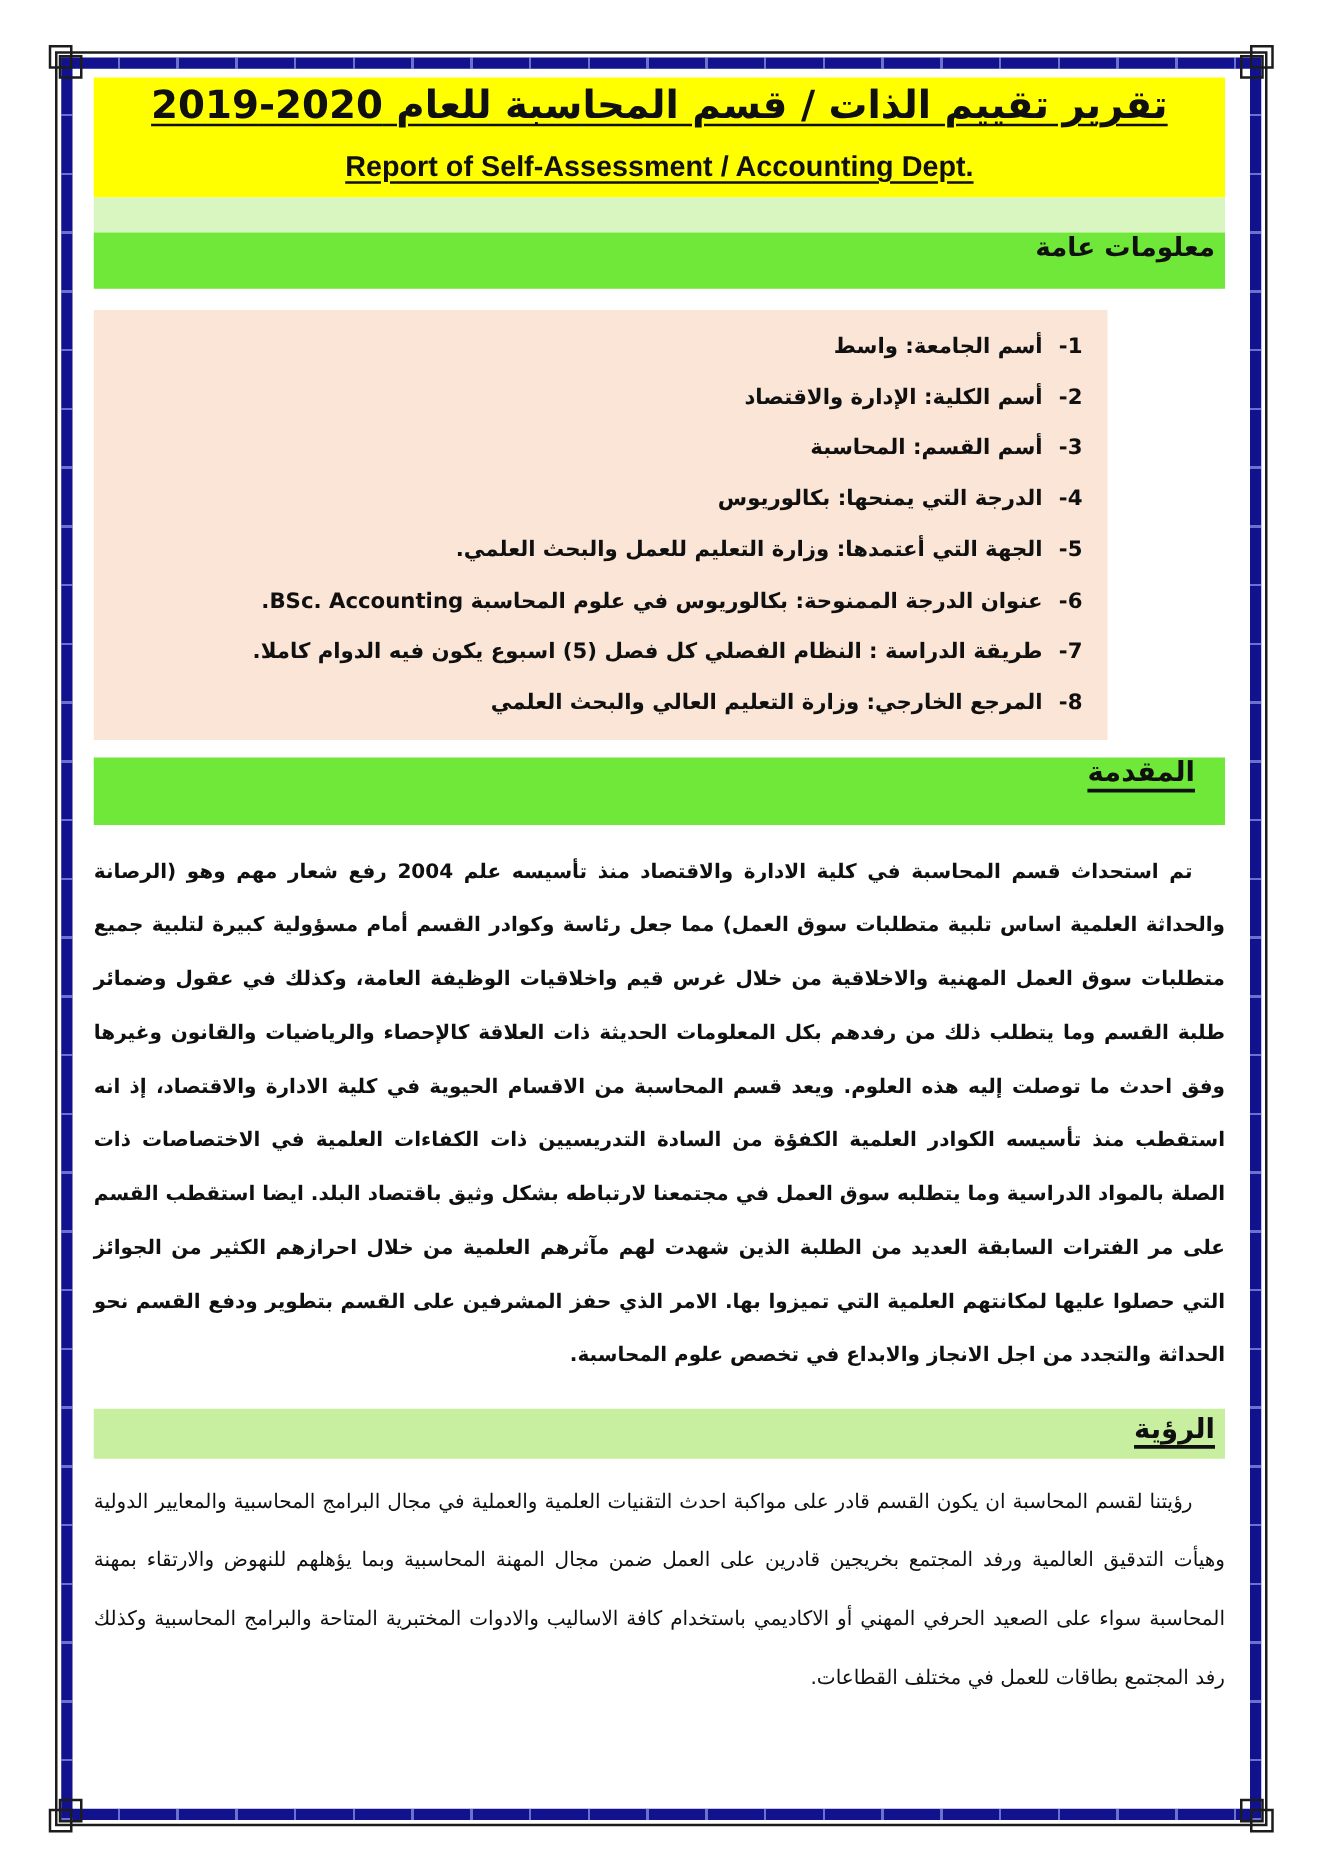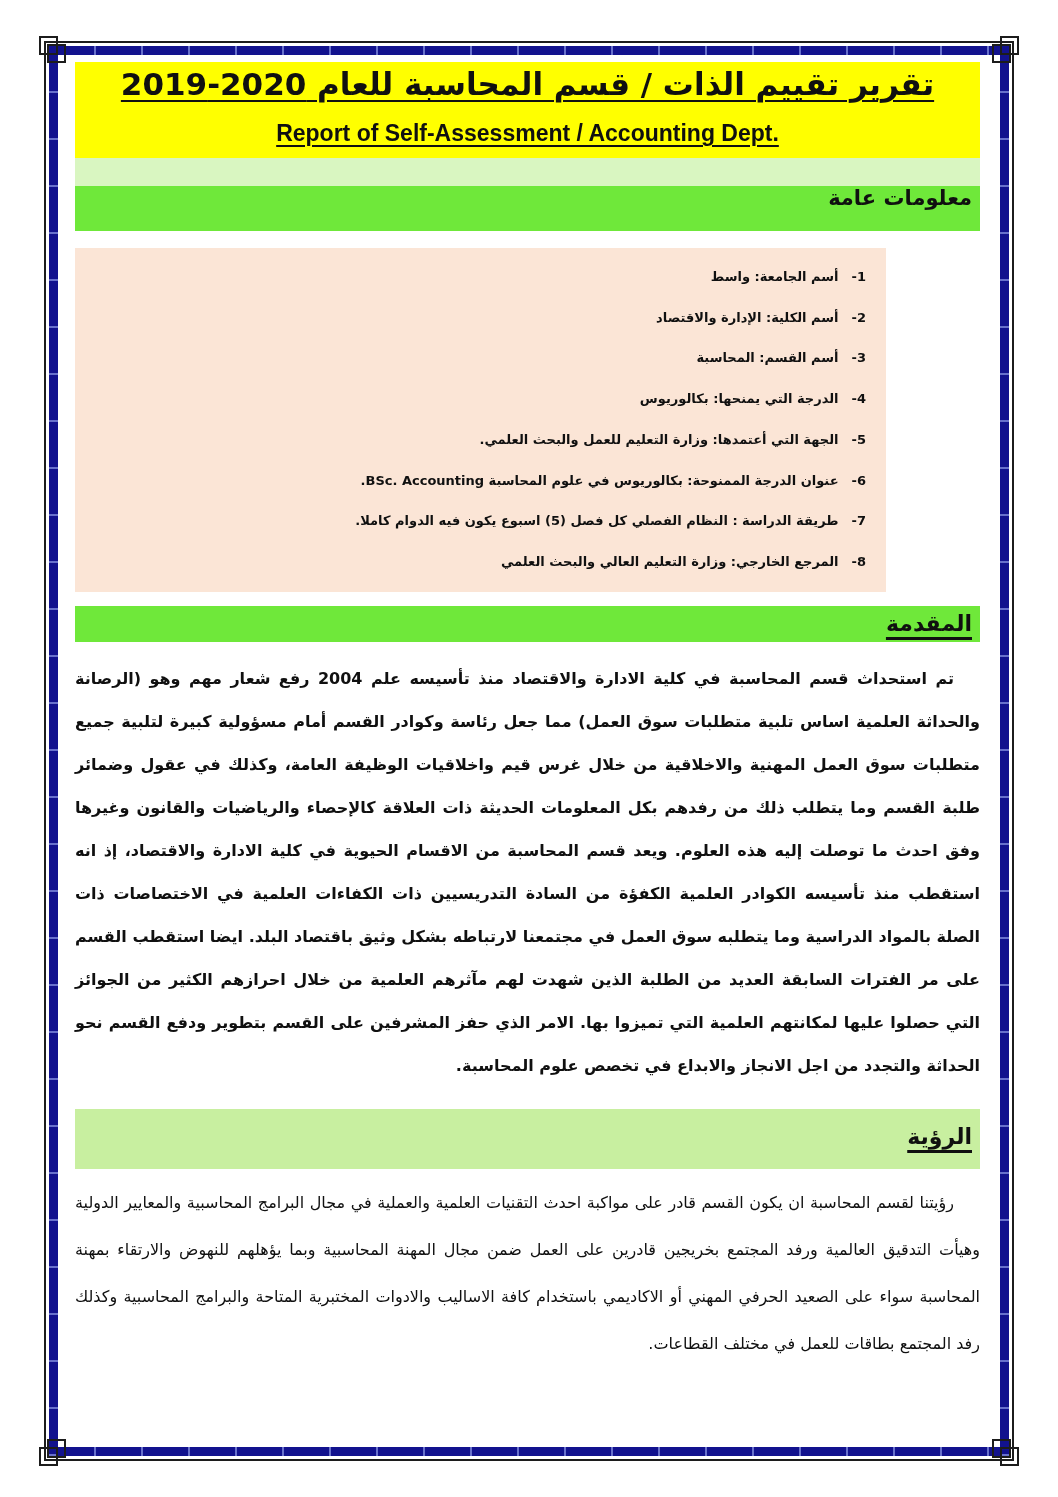--- a/index.html
+++ b/index.html
@@ -35,35 +35,35 @@
     text-decoration:underline;text-decoration-thickness:2px;text-underline-offset:4px;margin-top:18px;}
 
   .band-pale{height:28px;background:var(--band-pale,#D9F6C1);}
 
   .bar-green{height:45px;background:var(--bar-green,#6FE83A);direction:rtl;
     display:flex;align-items:flex-start;padding:0 8px;font-weight:bold;font-size:21px;}
 
   .sp-a{height:17px;}
   .list-peach{width:811px;background:var(--list-bg,#FBE5D6);box-sizing:border-box;
     padding:9px 20px 9px 10px;direction:rtl;}
-  .li{line-height:40.7px;font-weight:bold;font-size:13px;white-space:nowrap;}
+  .li{line-height:40.7px;font-weight:bold;font-size:17px;white-space:nowrap;}
   .li .num{margin-inline-end:13px;}
 
   .sp-b{height:14px;}
-  .bar-heading{height:36px;background:var(--bar-green,#6FE83A);direction:rtl;
-    display:flex;align-items:center;padding:0 8px;}
+  .bar-heading{height:54px;background:var(--bar-green,#6FE83A);direction:rtl;
+    display:flex;align-items:flex-start;padding:0 24px;}
   .bar-heading .hd,
   .bar-vision .hd{font-weight:bold;font-size:22px;
     text-decoration:underline;text-decoration-thickness:2.5px;text-underline-offset:6px;}
 
   .para{direction:rtl;text-align:justify;font-size:16px;}
   .para-intro{margin-top:15px;font-weight:bold;line-height:43px;text-indent:26px;}
 
-  .bar-vision{margin-top:22px;height:60px;box-sizing:border-box;background:var(--vision-bar,#C8EFA0);
-    direction:rtl;padding:15px 8px 0;}
+  .bar-vision{margin-top:22px;height:40px;box-sizing:border-box;background:var(--vision-bar,#C8EFA0);
+    direction:rtl;padding:4px 8px 0;}
   .para-vision{margin-top:10px;font-weight:normal;line-height:47px;text-indent:26px;}
 </style>
 </head>
 <body>
 
 <div class="frame-line"></div>
 <div class="edge h top"></div>
 <div class="edge h bottom"></div>
 <div class="edge v left"></div>
 <div class="edge v right"></div>

